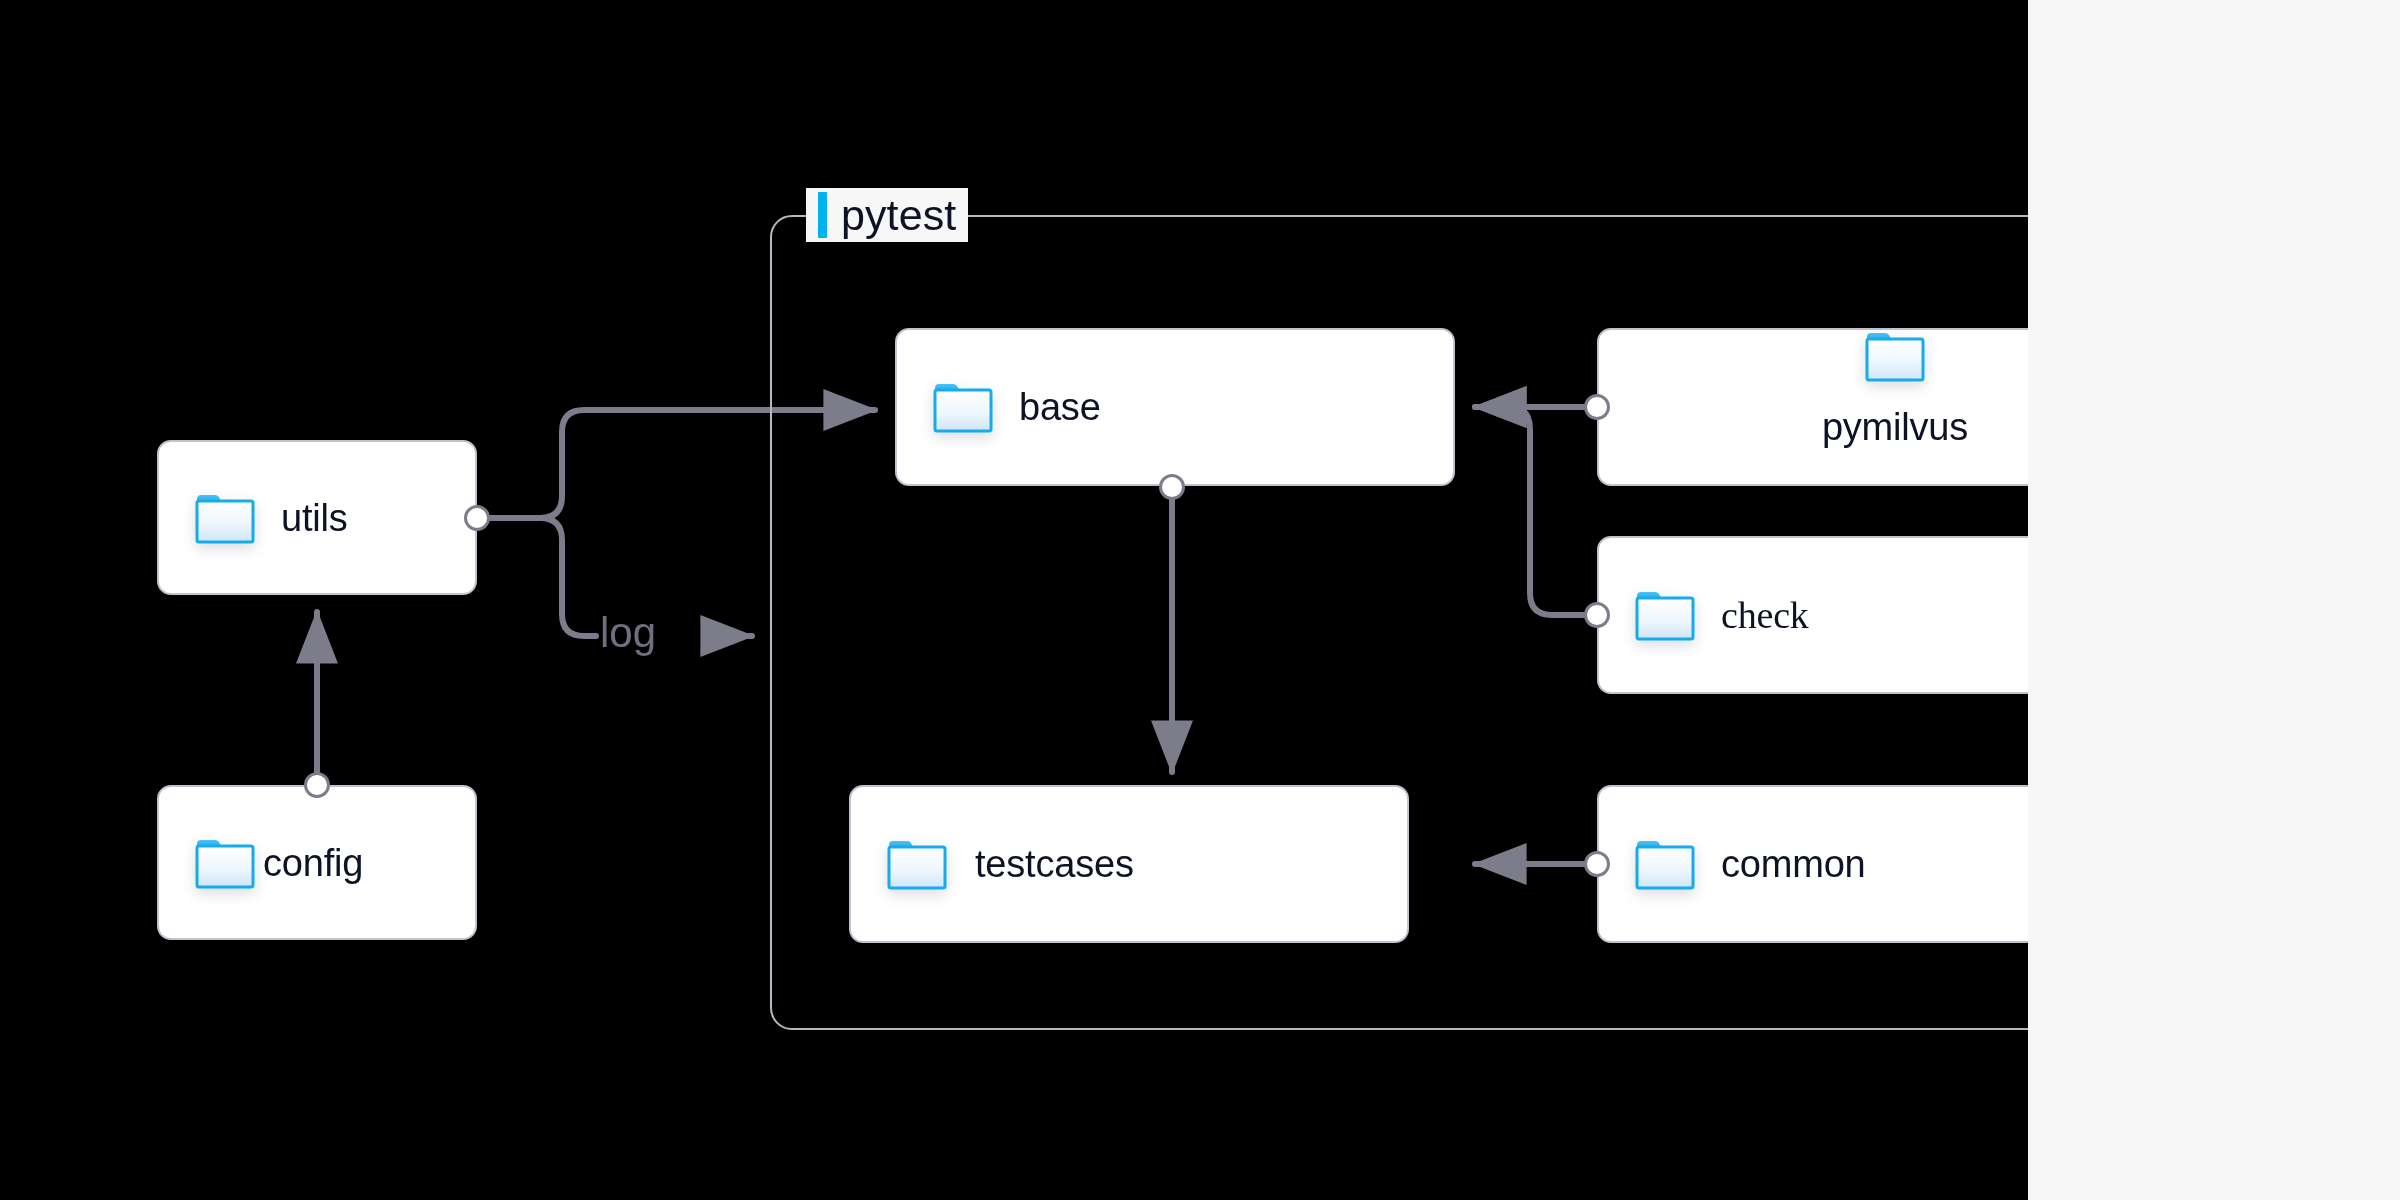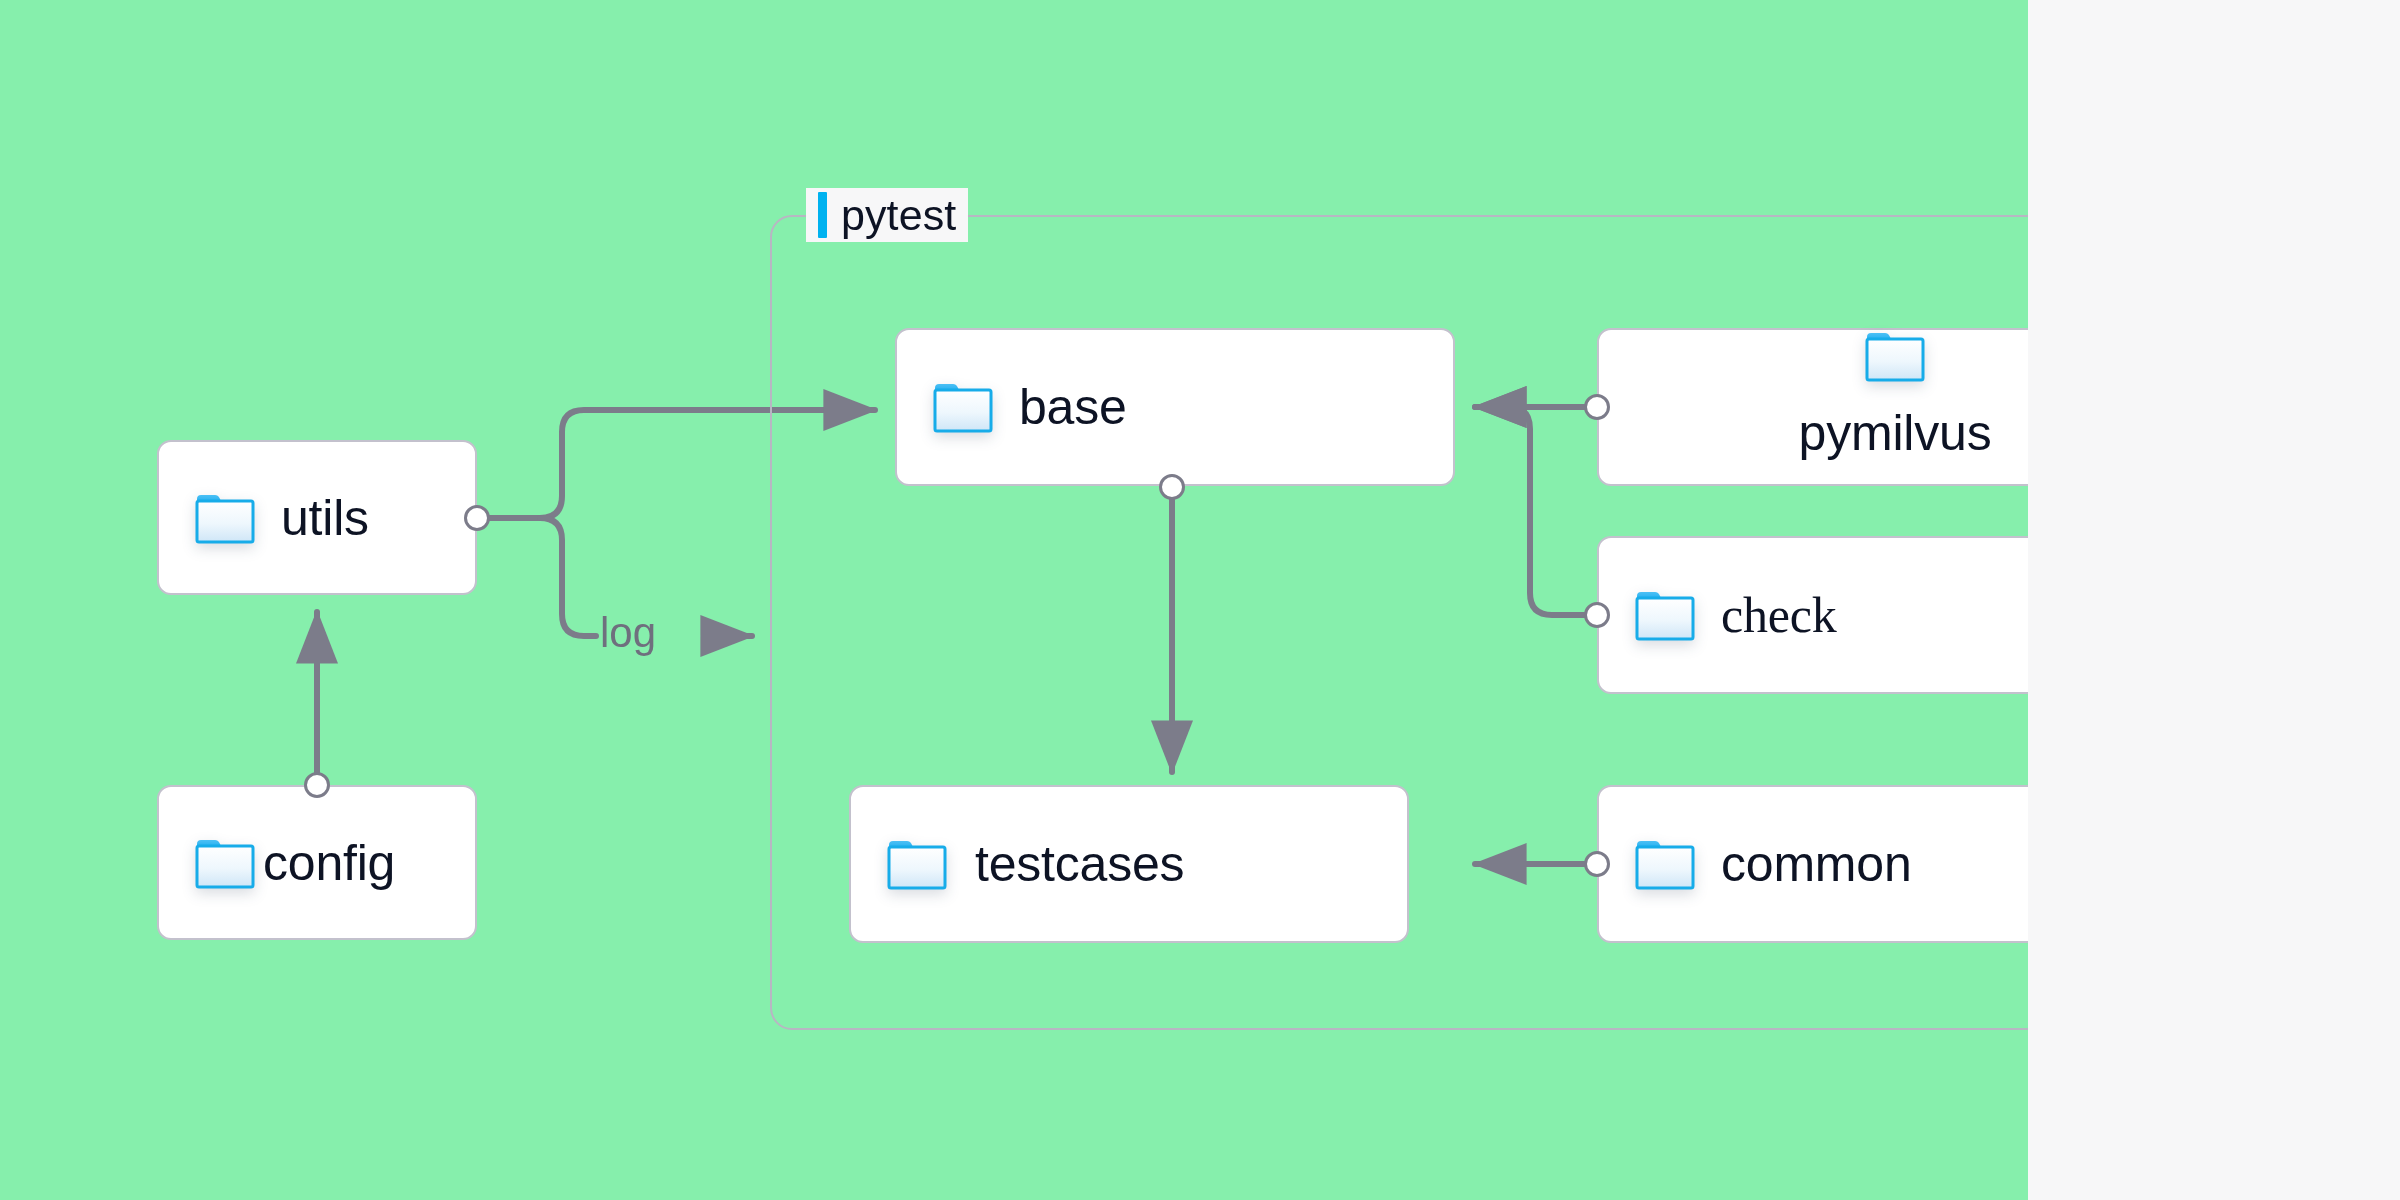--- a/index.html
+++ b/index.html
@@ -7,21 +7,21 @@
     padding: 0;
     background: #f7f7f8;
   }
   body {
     font-family: "Liberation Sans", sans-serif;
   }
   #canvas {
     position: relative;
     width: 2028px;
     height: 1200px;
-    background: #86efac;
+    background: #000000;
     overflow: hidden;
   }
   #edge-layer {
     position: absolute;
     left: 0;
     top: 0;
     width: 2400px;
     height: 1200px;
     pointer-events: none;
   }
@@ -60,21 +60,21 @@
     box-sizing: border-box;
     background: #ffffff;
     border: 2px solid #c3c1cd;
     border-radius: 14px;
     display: flex;
     align-items: center;
     padding-left: 36px;
     gap: 26px;
   }
   .node-label {
-    font-size: 50px;
+    font-size: 38px;
     color: #0d1324;
     letter-spacing: -0.2px;
     white-space: nowrap;
     line-height: 1;
   }
   .folder-icon {
     flex: 0 0 auto;
     width: 60px;
     height: 52px;
     position: relative;

